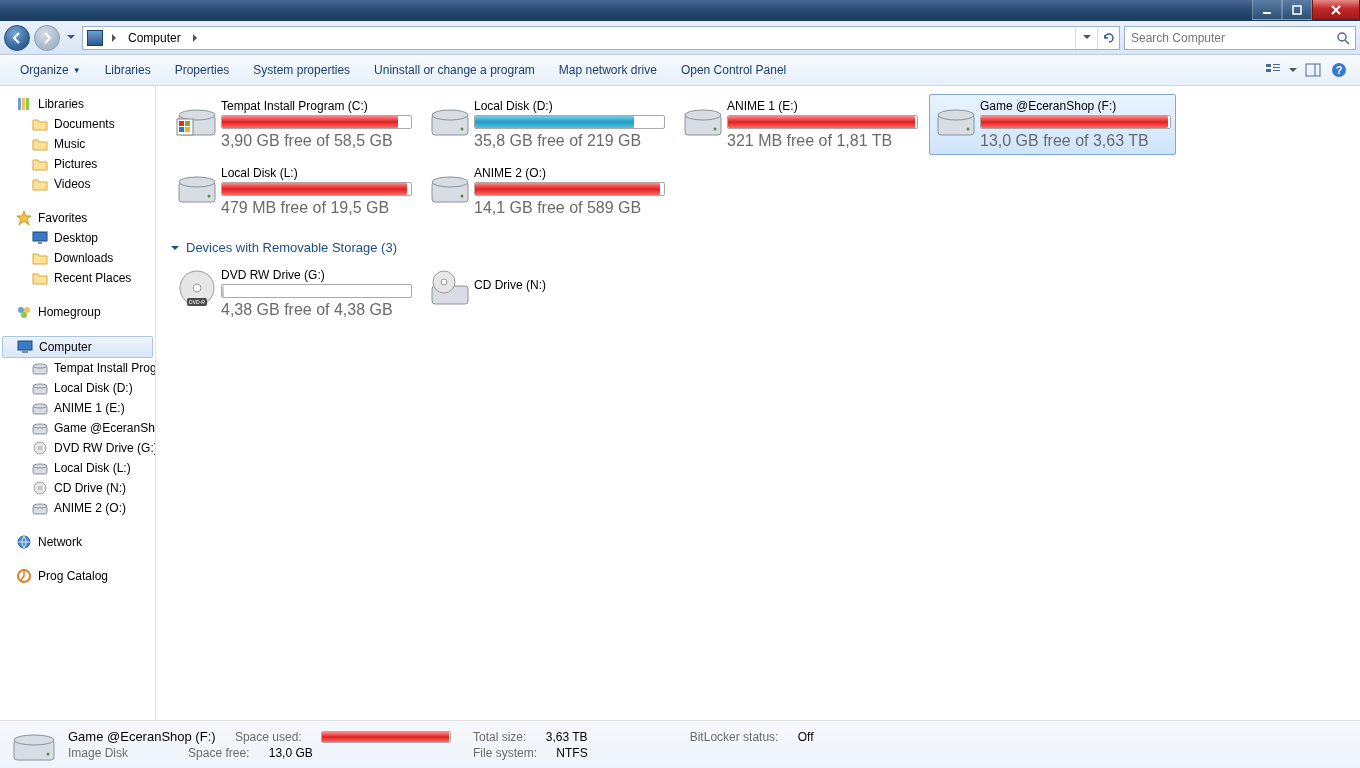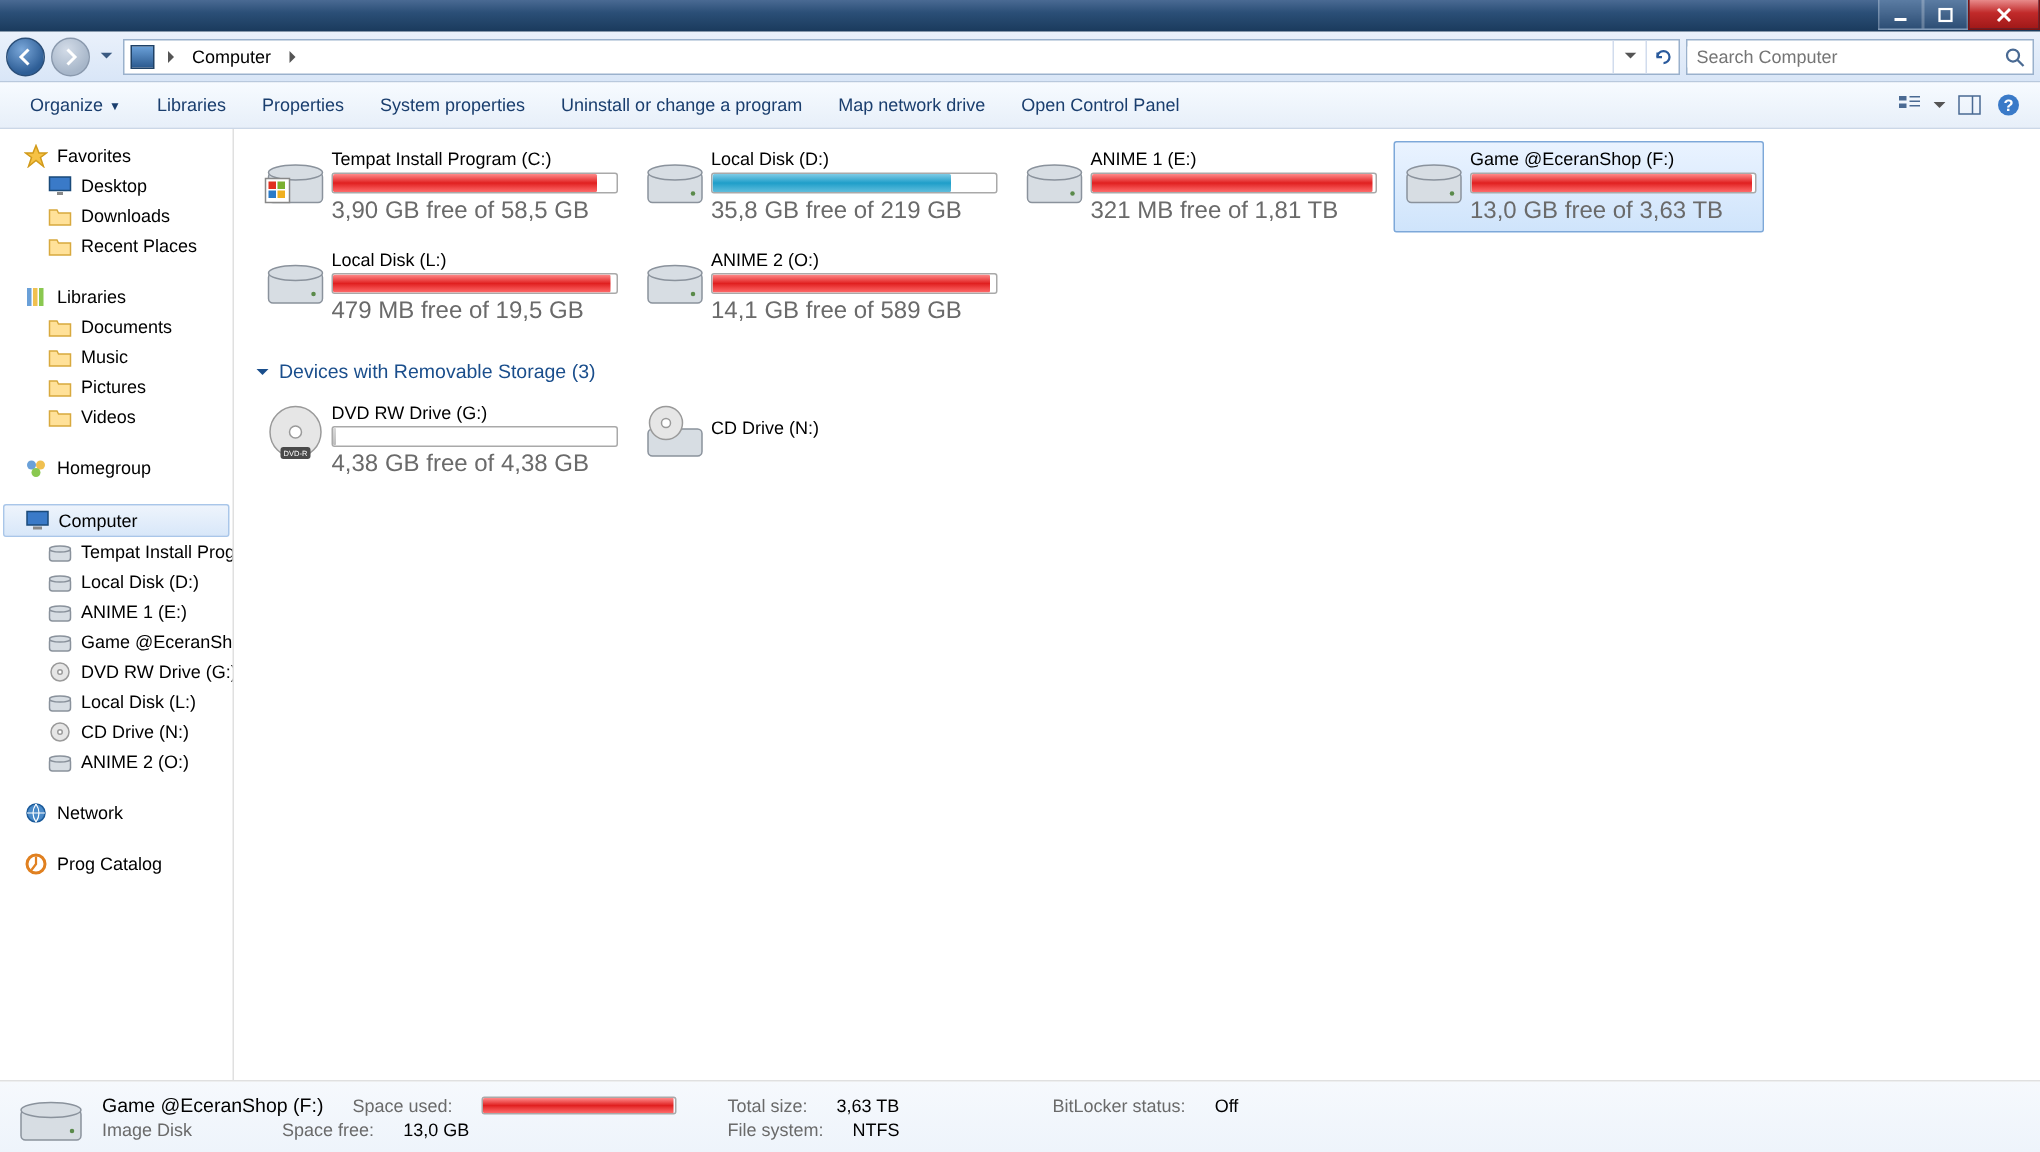--- a/index.html
+++ b/index.html
@@ -198,77 +198,77 @@
       </svg>
     </div>
 </div>
 
 <div class="body">
 
   <div class="sidebar">
     <div class="navgroup">
       <div class="navhead">
         <svg class="hicon" viewBox="0 0 16 16">
-            <polygon class="star" points="8,1 10,6 15,6 11,9 13,15 8,11 3,15 5,9 1,6 6,6"></polygon>
-          </svg>
-        <span>Favorites</span>
-      </div>
-      <div class="navitem">
-          <svg class="iicon" viewBox="0 0 16 16">
-            <rect x="1" y="2" width="14" height="9" fill="#3a7ac8" stroke="#1a4a7a"></rect>
-            <rect x="6" y="12" width="4" height="2" fill="#888"></rect>
-          </svg>
-          <span>Desktop</span>
-        </div>
+            <rect x="2" y="2" width="3" height="12" fill="#6aa0d8"></rect>
+            <rect x="6" y="2" width="3" height="12" fill="#f0c050"></rect>
+            <rect x="10" y="2" width="3" height="12" fill="#8ac850"></rect>
+          </svg>
+        <span>Libraries</span>
+      </div>
       <div class="navitem">
           <svg class="iicon" viewBox="0 0 16 16">
             <path class="folder" d="M1 4 L6 4 L7 6 L15 6 L15 14 L1 14 Z"></path>
           </svg>
-          <span>Downloads</span>
+          <span>Documents</span>
         </div>
       <div class="navitem">
           <svg class="iicon" viewBox="0 0 16 16">
             <path class="folder" d="M1 4 L6 4 L7 6 L15 6 L15 14 L1 14 Z"></path>
           </svg>
-          <span>Recent Places</span>
+          <span>Music</span>
+        </div>
+      <div class="navitem">
+          <svg class="iicon" viewBox="0 0 16 16">
+            <path class="folder" d="M1 4 L6 4 L7 6 L15 6 L15 14 L1 14 Z"></path>
+          </svg>
+          <span>Pictures</span>
+        </div>
+      <div class="navitem">
+          <svg class="iicon" viewBox="0 0 16 16">
+            <path class="folder" d="M1 4 L6 4 L7 6 L15 6 L15 14 L1 14 Z"></path>
+          </svg>
+          <span>Videos</span>
         </div>
     </div>
 
     <div class="navgroup">
       <div class="navhead">
         <svg class="hicon" viewBox="0 0 16 16">
-            <rect x="2" y="2" width="3" height="12" fill="#6aa0d8"></rect>
-            <rect x="6" y="2" width="3" height="12" fill="#f0c050"></rect>
-            <rect x="10" y="2" width="3" height="12" fill="#8ac850"></rect>
-          </svg>
-        <span>Libraries</span>
-      </div>
+            <polygon class="star" points="8,1 10,6 15,6 11,9 13,15 8,11 3,15 5,9 1,6 6,6"></polygon>
+          </svg>
+        <span>Favorites</span>
+      </div>
+      <div class="navitem">
+          <svg class="iicon" viewBox="0 0 16 16">
+            <rect x="1" y="2" width="14" height="9" fill="#3a7ac8" stroke="#1a4a7a"></rect>
+            <rect x="6" y="12" width="4" height="2" fill="#888"></rect>
+          </svg>
+          <span>Desktop</span>
+        </div>
       <div class="navitem">
           <svg class="iicon" viewBox="0 0 16 16">
             <path class="folder" d="M1 4 L6 4 L7 6 L15 6 L15 14 L1 14 Z"></path>
           </svg>
-          <span>Documents</span>
+          <span>Downloads</span>
         </div>
       <div class="navitem">
           <svg class="iicon" viewBox="0 0 16 16">
             <path class="folder" d="M1 4 L6 4 L7 6 L15 6 L15 14 L1 14 Z"></path>
           </svg>
-          <span>Music</span>
-        </div>
-      <div class="navitem">
-          <svg class="iicon" viewBox="0 0 16 16">
-            <path class="folder" d="M1 4 L6 4 L7 6 L15 6 L15 14 L1 14 Z"></path>
-          </svg>
-          <span>Pictures</span>
-        </div>
-      <div class="navitem">
-          <svg class="iicon" viewBox="0 0 16 16">
-            <path class="folder" d="M1 4 L6 4 L7 6 L15 6 L15 14 L1 14 Z"></path>
-          </svg>
-          <span>Videos</span>
+          <span>Recent Places</span>
         </div>
     </div>
 
     <div class="navgroup">
       <div class="navhead">
         <svg class="hicon" viewBox="0 0 16 16">
             <circle cx="5" cy="6" r="3" fill="#6aa0d8"></circle>
             <circle cx="11" cy="6" r="3" fill="#f0c050"></circle>
             <circle cx="8" cy="11" r="3" fill="#8ac850"></circle>
           </svg>
@@ -514,21 +514,21 @@
     <rect x="2" y="14" width="40" height="20" rx="3" class="hdd-body"></rect>
     <ellipse cx="22" cy="14" rx="20" ry="5" class="hdd-body"></ellipse>
     <circle cx="36" cy="28" r="1.5" fill="#5a8a4a"></circle>
   </svg>
   <div class="col">
     <div class="row"><span class="head">Game @EceranShop (F:)</span>&nbsp;<span class="lbl">Space used:</span>&nbsp;<span class="minibar">
           <span class="mfill"></span>
         </span></div>
     <div class="row"><span class="lbl">Image Disk</span><span style="width:44px"></span><span class="lbl">Space free:</span>&nbsp;<span>13,0 GB</span></div>
   </div>
-  <div class="col" style="margin-left:22px">
+  <div class="col" style="margin-left:10px">
     <div class="row"><span class="lbl">Total size:</span>&nbsp;<span>3,63 TB</span></div>
     <div class="row"><span class="lbl">File system:</span>&nbsp;<span>NTFS</span></div>
   </div>
   <div class="col" style="margin-left:90px">
     <div class="row"><span class="lbl">BitLocker status:</span>&nbsp;<span>Off</span></div>
     <div class="row">&nbsp;</div>
   </div>
 </div>
 
 </body></html>

